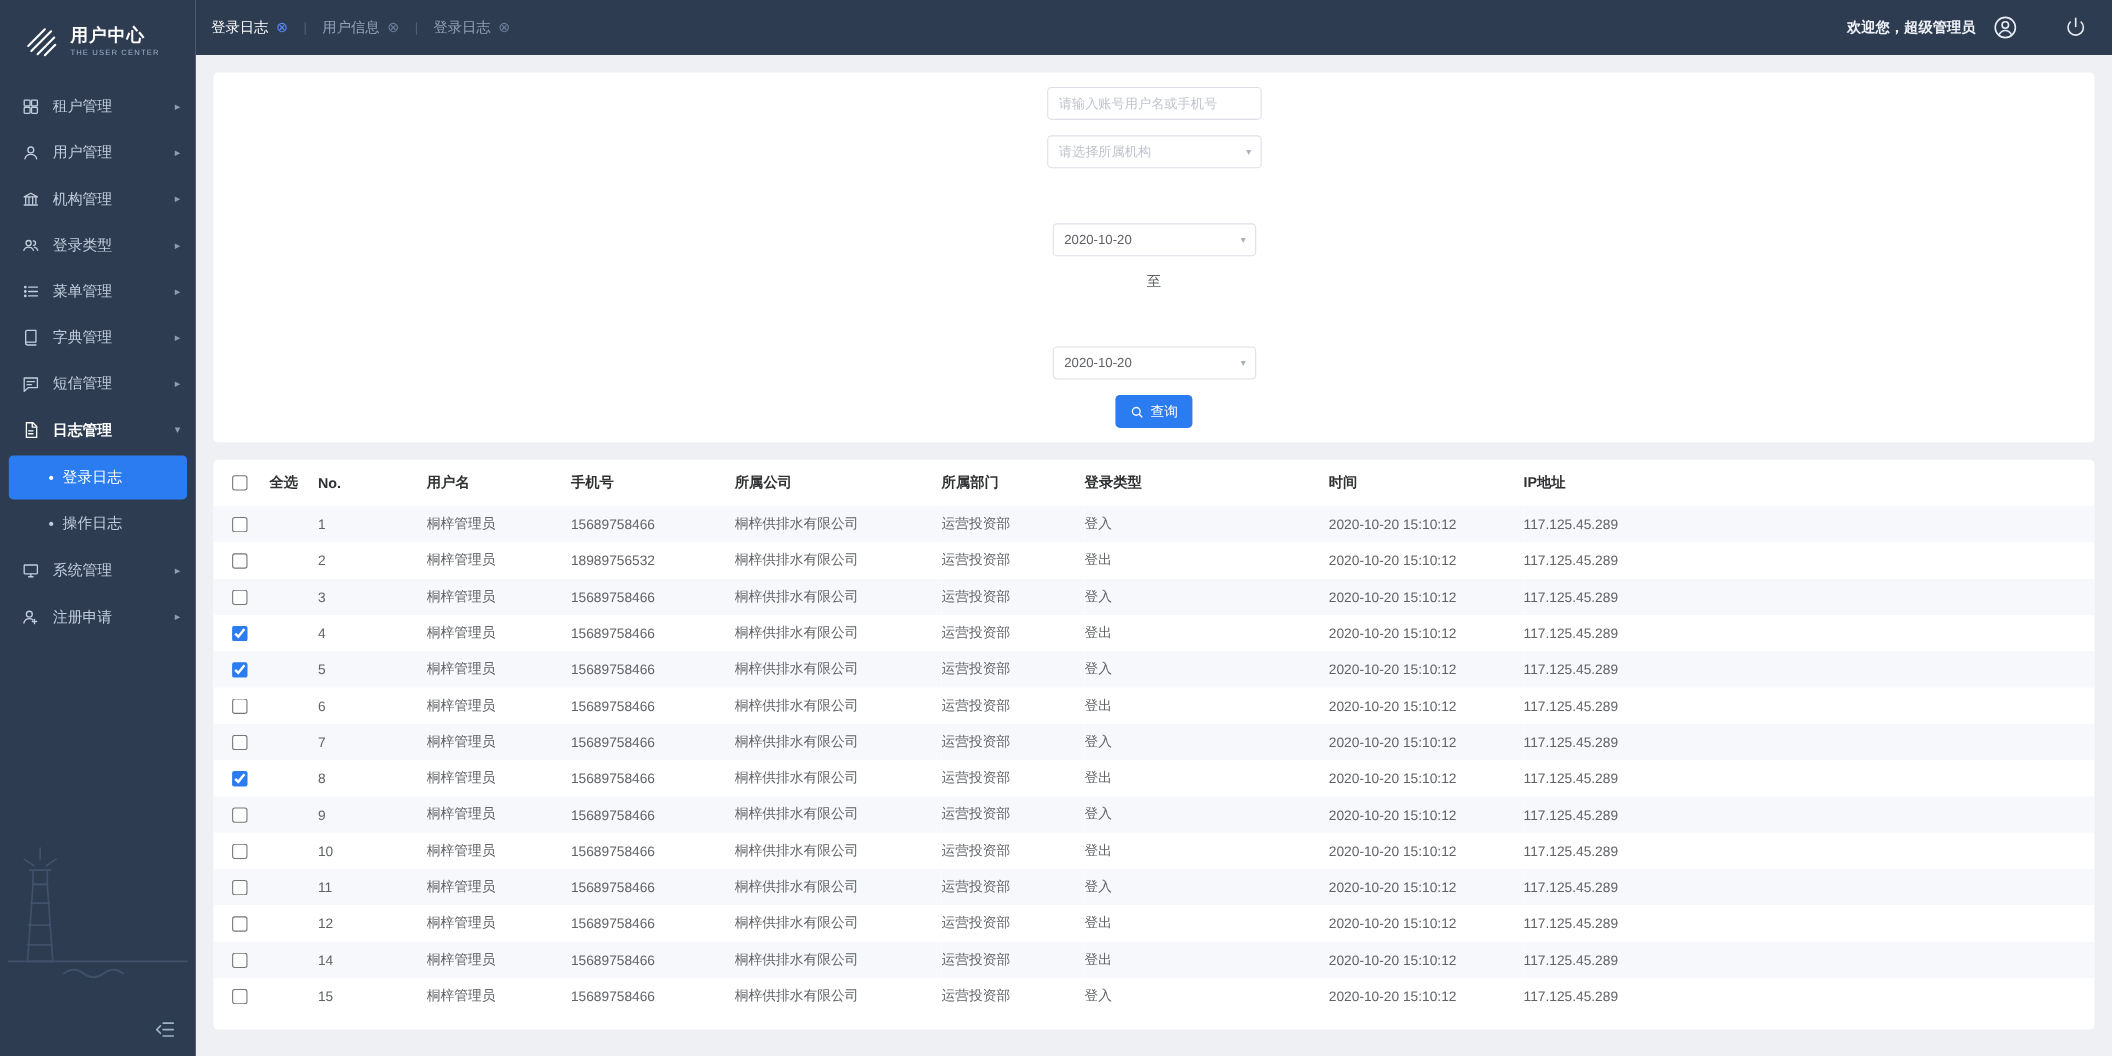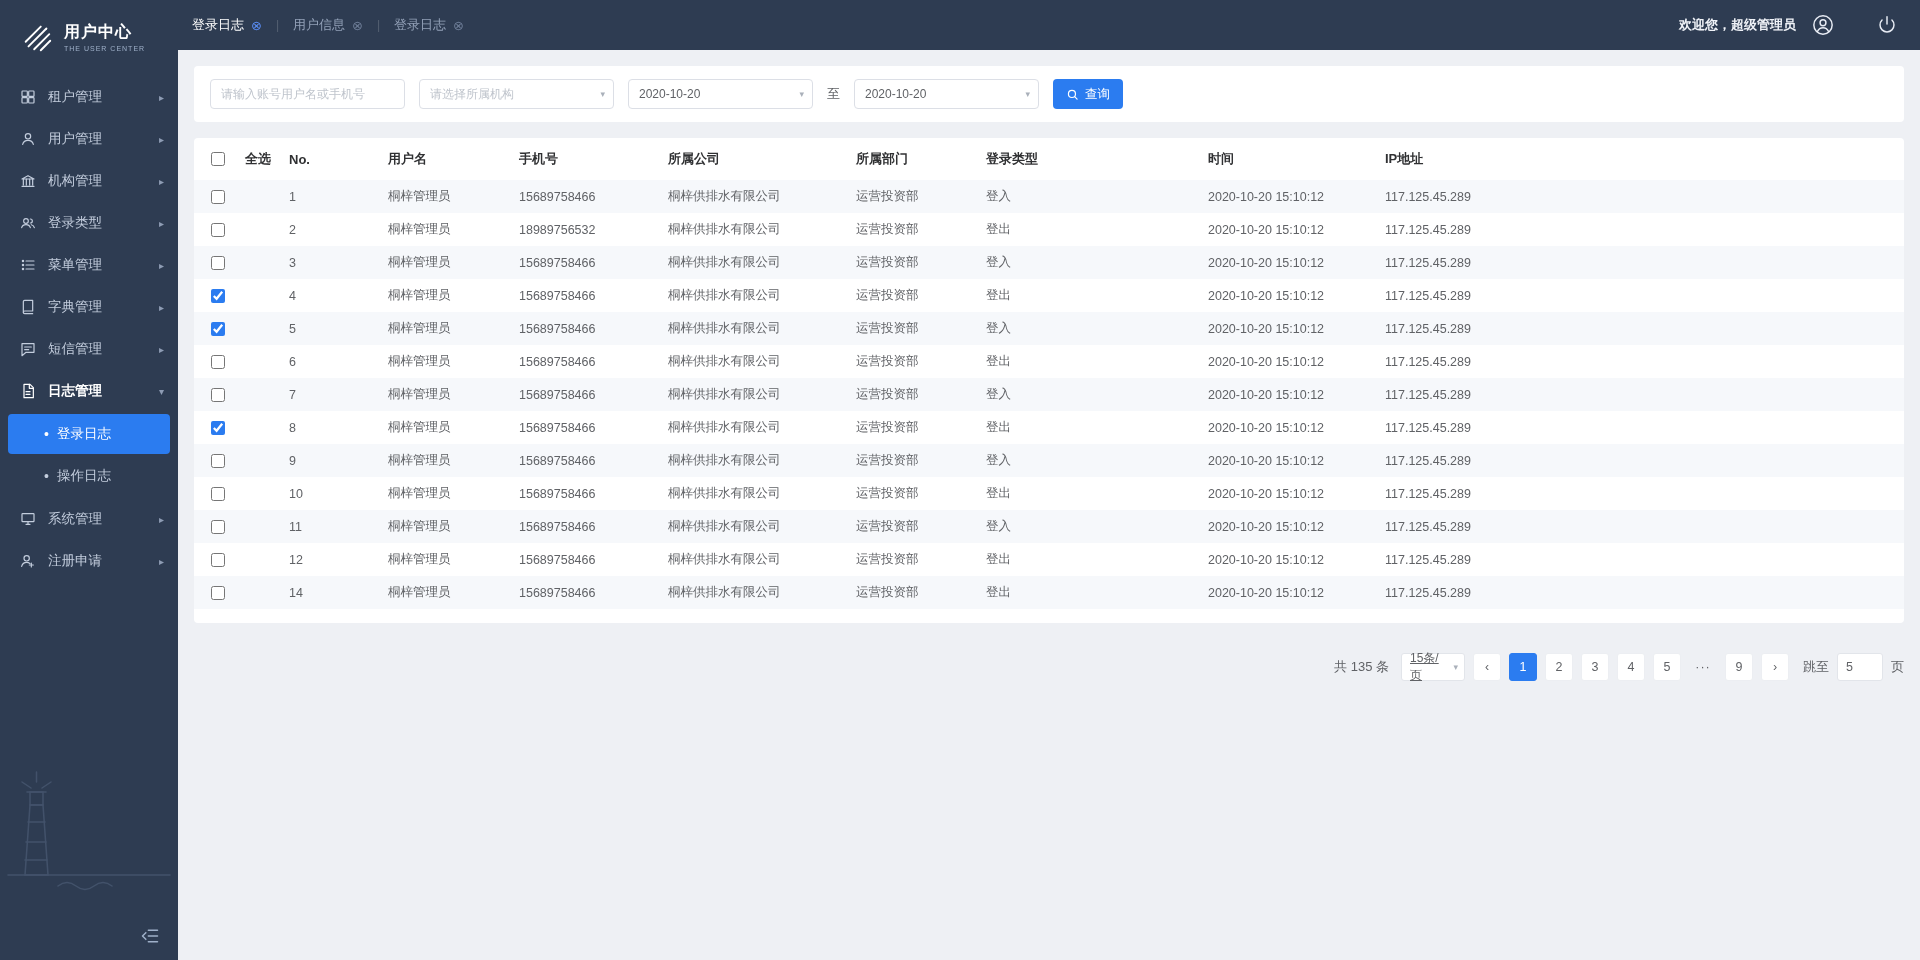--- a/index.html
+++ b/index.html
@@ -36,25 +36,25 @@
   .tab-close { font-size:13px; color:#6f7f99; cursor:pointer; }
   .tab.active .tab-close { color:#5b8ff9; }
   .tab-sep { color:rgba(255,255,255,.18); font-size:12px; }
   .user-area { display:flex; align-items:center; gap:16px; color:#f0f3f8; font-size:13px; font-weight:bold; }
   .round-ic { width:22px; height:22px; cursor:pointer; }
   .round-ic svg { width:22px; height:22px; fill:none; stroke:#e8ecf4; stroke-width:1.6; stroke-linecap:round; stroke-linejoin:round; }
 
   .content { flex:1; padding:16px; overflow:hidden; }
 
   
-  .filter-card { background:#fff; border-radius:4px; padding:13px 16px; display:flex; align-items:center; gap:14px; }
+  .filter-card { background:#fff; border-radius:4px; padding:13px 16px; display:flex; align-items:center; gap:14px;flex-direction:column; }
   .f-input { width:195px; height:30px; border:1px solid #dcdfe6; border-radius:4px; padding:0 10px; font-size:12px; color:#606266; font-family:inherit; }
   .f-input::placeholder { color:#bfc4cc; }
   .f-select { position:relative; width:195px; height:30px; border:1px solid #dcdfe6; border-radius:4px; padding:0 22px 0 10px; font-size:12px; display:flex; align-items:center; color:#bfc4cc; cursor:pointer; background:#fff; }
-  .f-date { width:185px; color:#606266; }
+  .f-date { width:185px; color:#606266;margin-top:36px; }
   .caret { position:absolute; right:8px; top:9px; font-size:9px; color:#aab0ba; }
   .to-label { font-size:13px; color:#606266; }
   .query-btn { display:flex; align-items:center; gap:6px; height:30px; padding:0 13px; background:#2b7cf0; color:#fff; border:none; border-radius:4px; font-size:12.5px; cursor:pointer; font-family:inherit; }
   .query-btn svg { width:13px; height:13px; fill:none; stroke:#fff; stroke-width:2.2; stroke-linecap:round; }
 
   
   .table-card { background:#fff; border-radius:4px; margin-top:16px; padding-bottom:14px; }
   table { width:100%; border-collapse:collapse; table-layout:fixed; }
   th { height:42px; text-align:left; font-size:13px; color:#303133; font-weight:bold; padding:0 8px 0 0; }
   td { height:33px; font-size:12.5px; color:#606266; padding:0 8px 0 0; white-space:nowrap; overflow:hidden; }
@@ -473,20 +473,31 @@
     <td>14</td>
     <td>桐梓管理员</td>
     <td>15689758466</td>
     <td>桐梓供排水有限公司</td>
     <td>运营投资部</td>
     <td>登出</td>
     <td>2020-10-20 15:10:12</td>
     <td>117.125.45.289</td>
   </tr>
 
+  <tr>
+    <td><input type="checkbox" class="cb" style=""></td>
+    <td>15</td>
+    <td>桐梓管理员</td>
+    <td>15689758466</td>
+    <td>桐梓供排水有限公司</td>
+    <td>运营投资部</td>
+    <td>登入</td>
+    <td>2020-10-20 15:10:12</td>
+    <td>117.125.45.289</td>
+  </tr>
 </tbody>
         </table>
       </div>
 
       <div class="pagination">
         <span class="pg-total">共 135 条</span>
         <div class="pg-size">
           <span>15条/页</span>
           <span class="caret">▾</span>
         </div>

